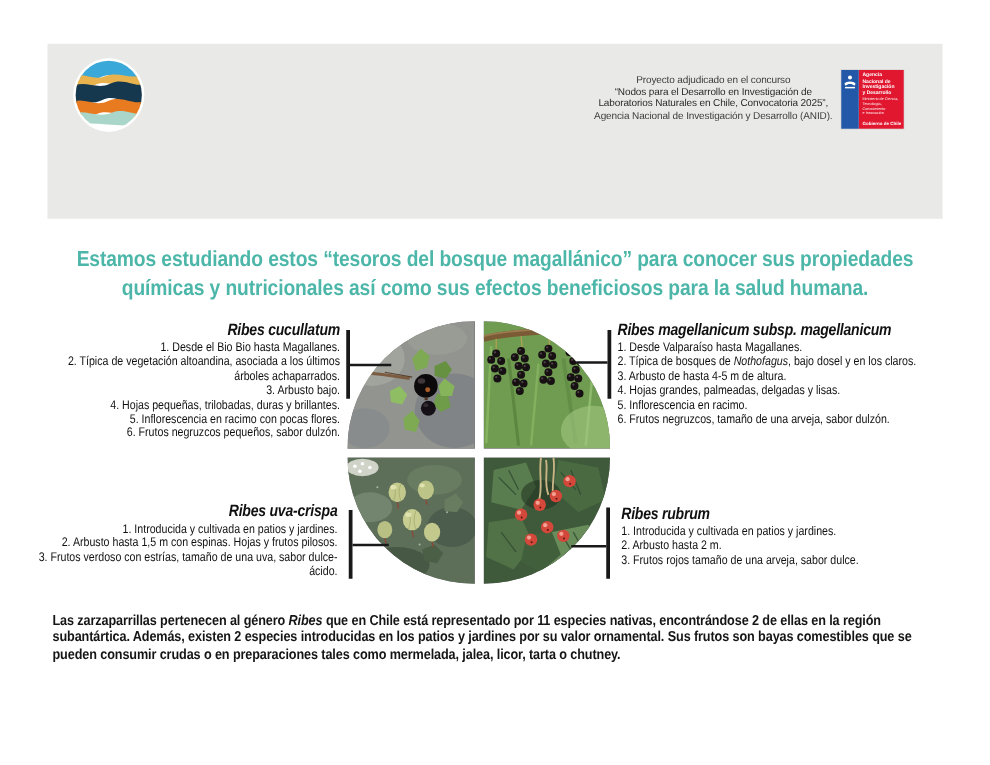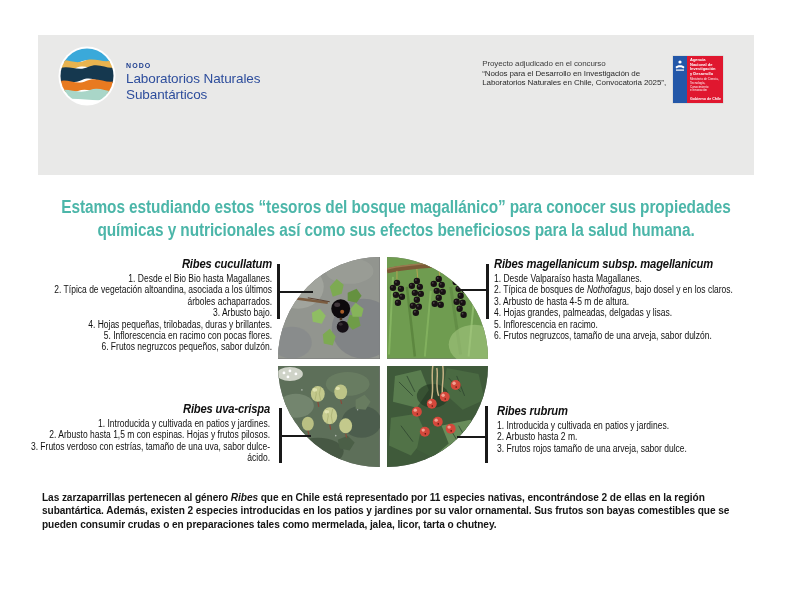--- a/index.html
+++ b/index.html
@@ -6,21 +6,21 @@
   .page{position:relative;width:792px;height:612px;background:#ffffff;overflow:hidden;
         font-family:"Liberation Sans",sans-serif;}
 
   
   .header-band{position:absolute;left:38px;top:35px;width:716px;height:140px;background:#e9e9e8;}
   .nodo-logo{position:absolute;left:20px;top:11px;width:58px;height:60px;}
   .brand{position:absolute;left:88px;top:27px;color:#2d4d9c;}
   .brand-small{font-size:7px;font-weight:bold;letter-spacing:1.1px;color:#1e3e8f;margin-bottom:2px;}
   .brand-line{font-size:13.5px;line-height:15.5px;letter-spacing:-0.1px;}
 
-  .project{position:absolute;right:88px;top:24px;text-align:left;font-size:8px;line-height:9.7px;
+  .project{position:absolute;right:88px;top:24px;text-align:center;font-size:8px;line-height:9.7px;
            color:#3d3d3d;letter-spacing:-0.1px;white-space:nowrap;}
   .project .b{font-weight:normal;color:#2b2b2b;}
 
   .anid{position:absolute;left:635px;top:21px;width:50px;height:47px;display:flex;box-shadow:0 0 0 0.5px #cfcfce;}
   .anid-blue{width:14px;background:#2357a8;position:relative;}
   .anid-blue svg{position:absolute;left:1px;top:3px;}
   .anid-red{flex:1;background:#e0172f;color:#fff;padding:2px 2px 2px 3px;display:flex;flex-direction:column;}
   .anid-agency{font-size:4px;font-weight:bold;line-height:4.6px;}
   .anid-ministry{font-size:3px;line-height:3.6px;margin-top:2px;opacity:.95;}
   .anid-gov{font-size:3.6px;font-weight:bold;margin-top:auto;}
@@ -79,30 +79,26 @@
           <rect width="58" height="60" fill="#ffffff"></rect>
           <path fill="#3aa9da" d="M0 0 H58 V14 C44 22 34 10 22 16 C12 21 6 14 0 18 Z"></path>
           <path fill="#e8b34f" d="M0 16 C8 11 16 19 26 15 C38 10 48 20 58 12 V22 C42 30 30 16 18 22 C10 26 4 22 0 25 Z"></path>
           <path fill="#15384f" d="M0 23 C10 18 20 26 30 21 C42 15 52 26 58 20 V36 C46 42 36 28 24 34 C14 39 6 33 0 38 Z"></path>
           <path fill="#e87a20" d="M0 36 C8 31 18 40 28 35 C40 29 50 40 58 34 V46 C44 52 32 40 20 45 C12 48 6 44 0 47 Z"></path>
           <path fill="#a9d6c8" d="M0 45 C10 41 20 49 32 44 C42 40 52 48 58 44 V52 C40 58 20 50 0 54 Z"></path>
         </g>
       </svg>
     </div>
 
-    <div class="brand">
-      <div class="brand-small">NODO</div>
-      <div class="brand-line">Laboratorios Naturales</div>
-      <div class="brand-line">Subantárticos</div>
-    </div>
 
     <div class="project">
       <div>Proyecto adjudicado en el concurso</div>
       <div class="b">“Nodos para el Desarrollo en Investigación de</div>
       <div class="b">Laboratorios Naturales en Chile, Convocatoria 2025”,</div>
+      <div>Agencia Nacional de Investigación y Desarrollo (ANID).</div>
     </div>
 
     <div class="anid">
       <div class="anid-blue">
         <svg width="12" height="14" viewBox="0 0 12 14">
           <circle cx="6" cy="3" r="1.6" fill="#fff"></circle>
           <path d="M1.5 8 C3 5.5 9 5.5 10.5 8 L9.5 9.5 C7.5 7.8 4.5 7.8 2.5 9.5 Z" fill="#fff"></path>
           <rect x="2" y="10.5" width="8" height="1.2" fill="#fff"></rect>
         </svg>
       </div>

